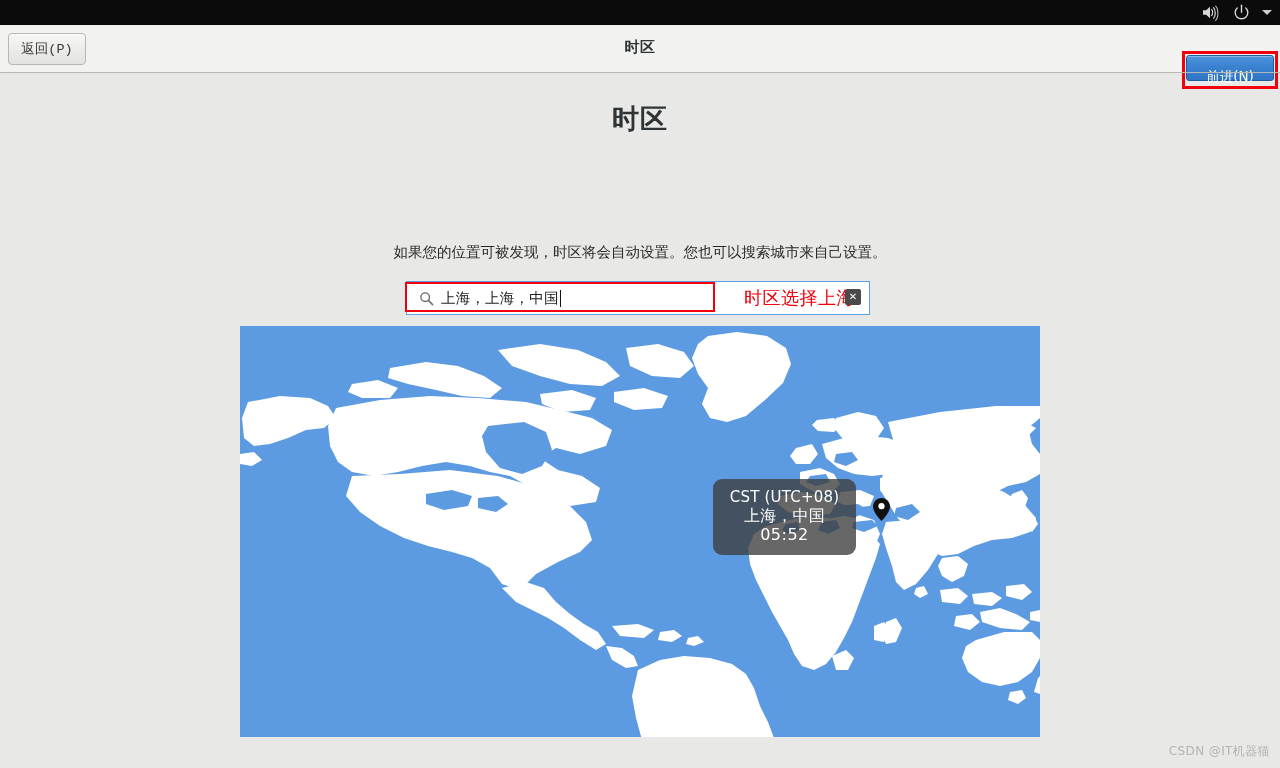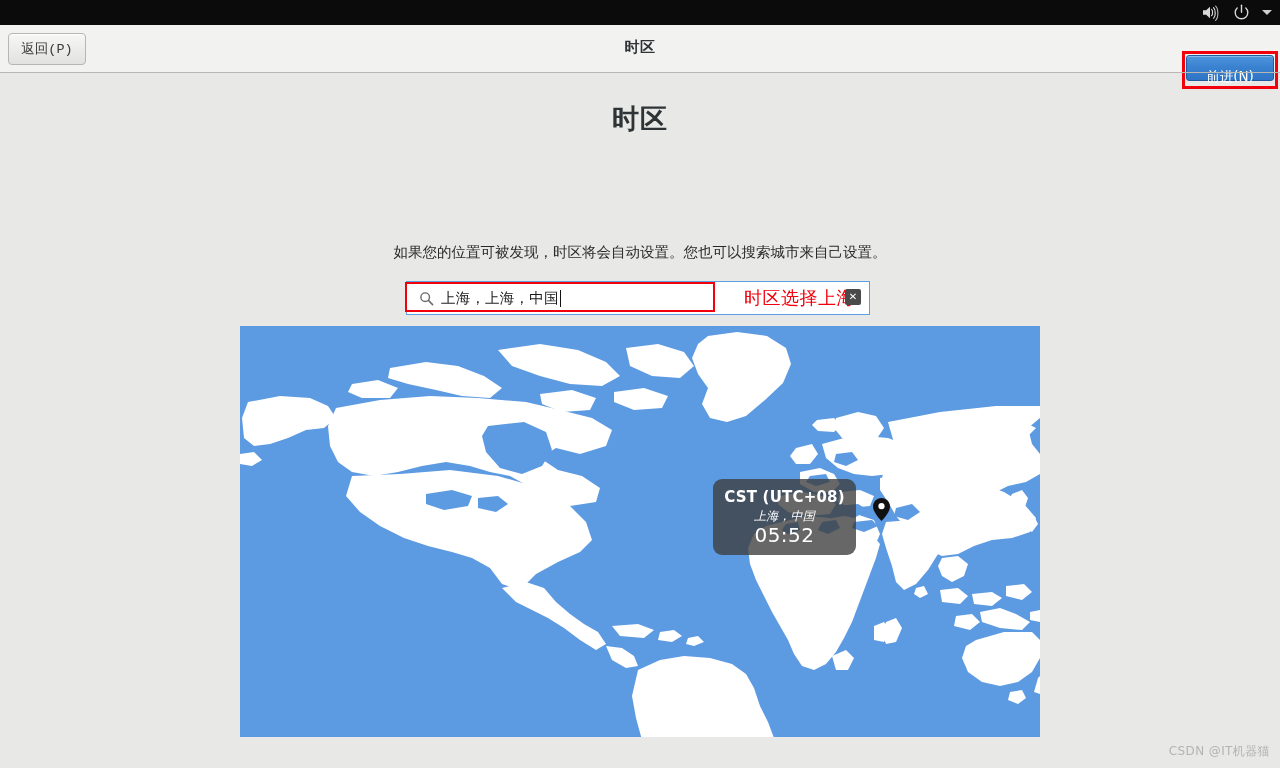--- a/index.html
+++ b/index.html
@@ -257,30 +257,28 @@
     border-radius: 9px;
     color: #ffffff;
     text-align: center;
     box-sizing: border-box;
     padding-top: 9px;
   }
   .tt-zone {
     font-size: 15px;
     line-height: 19px;
     letter-spacing: 0.2px;
-    font-weight: bold;
   }
   .tt-city {
-    font-size: 12px;
+    font-size: 16px;
     line-height: 18px;
     letter-spacing: 0.2px;
-    font-style: italic;
   }
   .tt-time {
-    font-size: 20px;
+    font-size: 16px;
     line-height: 20px;
     letter-spacing: 0.5px;
   }
 
   .watermark {
     position: absolute;
     right: 10px;
     bottom: 8px;
     font-size: 12px;
     color: #b4b4b2;

